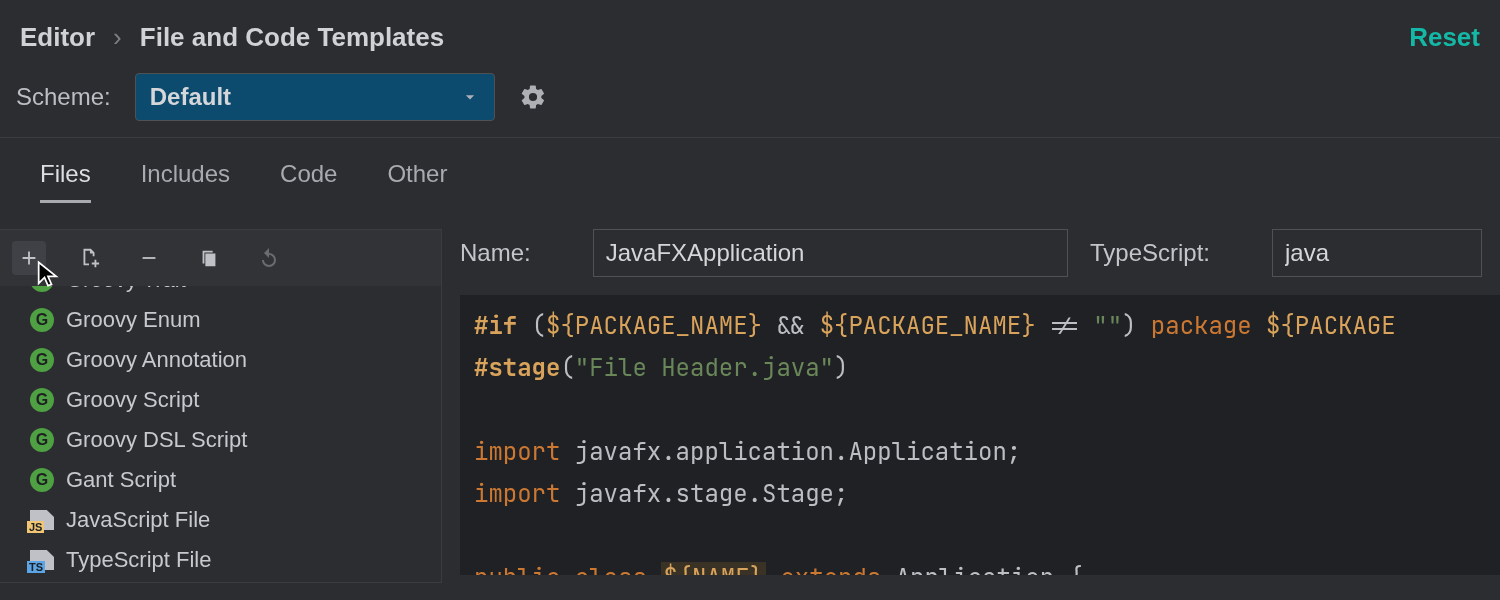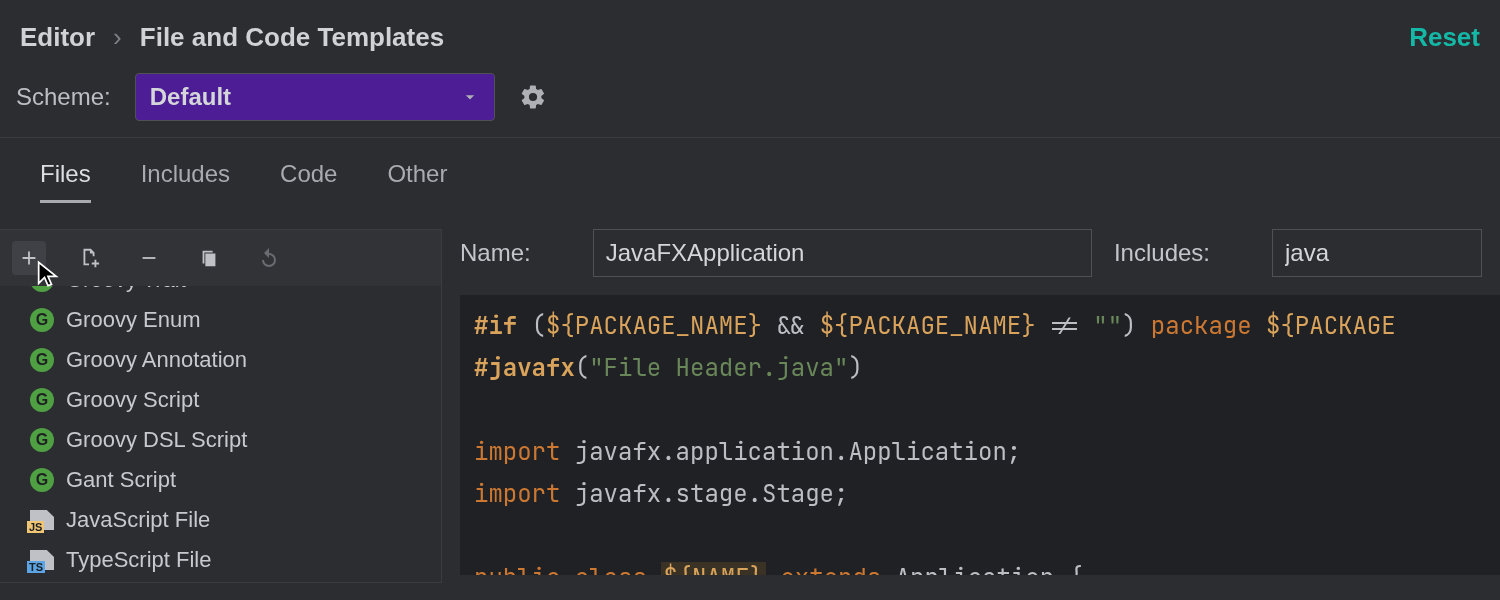--- a/index.html
+++ b/index.html
@@ -23,21 +23,21 @@
   .scheme-row {
     display: flex; align-items: center; gap: 24px;
     padding: 6px 20px 16px 16px;
     border-bottom: 1px solid #3a3c40;
   }
   .scheme-label { color: #bcbec4; font-size: 24px; }
   .scheme-select {
     display: flex; align-items: center; justify-content: space-between;
     width: 360px; height: 48px; padding: 0 14px;
     border: 1px solid #4f5155; border-radius: 4px;
-    background: #4c1d95; font-size: 24px; font-weight: 600; color: #d4d6da;
+    background: #0c4a6e; font-size: 24px; font-weight: 600; color: #d4d6da;
     cursor: pointer;
   }
   .scheme-select svg { fill:#aeb0b6; }
   .gear-btn { cursor: pointer; display:flex; align-items:center; }
   .gear-btn svg { width:28px; height:28px; fill:#aeb0b6; }
 
   
   .tabs { display:flex; gap:50px; padding: 22px 3px 0 40px; }
   .tab { color:#a8aab0; font-size:24px; padding-bottom:12px; cursor:pointer; }
   .tab.active { color:#dcdee2; border-bottom:3px solid #a8aab0; }
@@ -219,26 +219,26 @@
           <span>TypeScript File</span>
         </div>
         <div class="tpl-item"></div>
       </div>
   </div>
 
   <div class="right-pane">
     <div class="form-row">
       <span class="form-label">Name:</span>
       <input class="text-input name-input" value="JavaFXApplication" style="">
-      <span class="form-label" style="margin-left:8px">Includes:</span>
+      <span class="form-label" style="margin-left:8px">TypeScript:</span>
       <input class="text-input ext-input" value="java" style="">
     </div>
 
     <div class="editor"><span class="tok-dir">#if</span><span class="tok-punct"> (</span><span class="tok-var">${PACKAGE_NAME}</span><span class="tok-punct"> &amp;&amp; </span><span class="tok-var">${PACKAGE_NAME}</span><span class="tok-punct"> != </span><span class="tok-str">""</span><span class="tok-punct">) </span><span class="tok-kw">package </span><span class="tok-var">${PACKAGE</span>
-<span class="tok-dir">#javafx</span><span class="tok-punct">(</span><span class="tok-str">"File Header.java"</span><span class="tok-punct">)</span>
+<span class="tok-dir">#stage</span><span class="tok-punct">(</span><span class="tok-str">"File Header.java"</span><span class="tok-punct">)</span>
 
 <span class="tok-kw">import </span><span class="tok-cls">javafx.application.Application;</span>
 <span class="tok-kw">import </span><span class="tok-cls">javafx.stage.Stage;</span>
 
 <span class="tok-kw">public </span><span class="tok-kw">class </span><span class="tok-var highlight">${NAME}</span><span class="tok-kw"> extends </span><span class="tok-cls">Application {</span></div>
   </div>
 </div>
 
 <div class="cursor">
   <svg viewBox="0 0 24 24">

